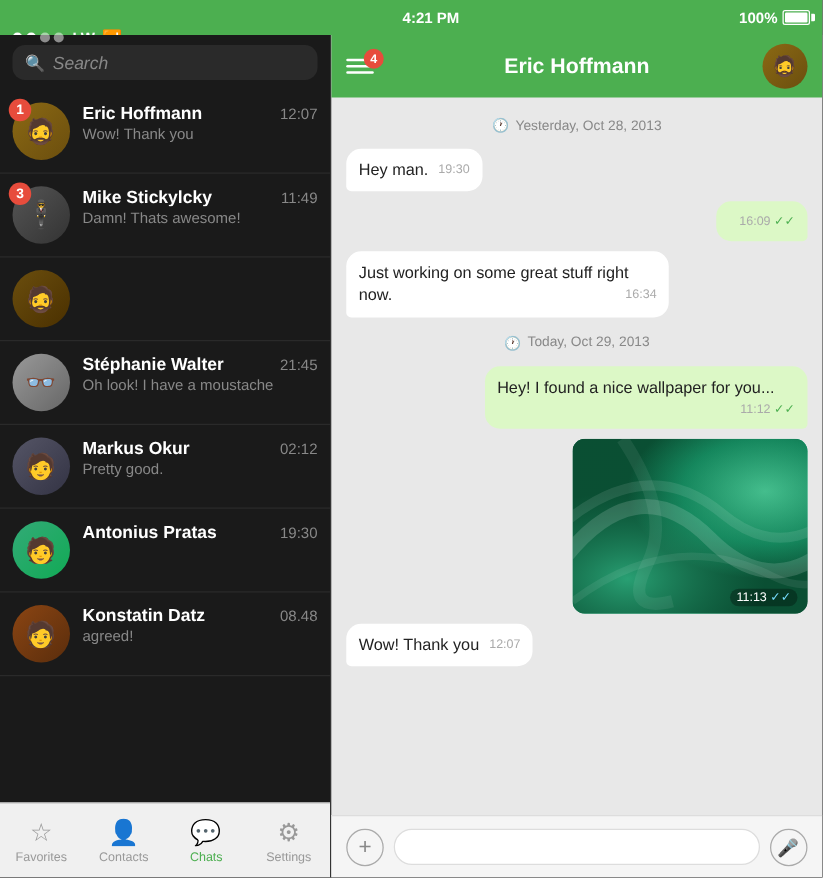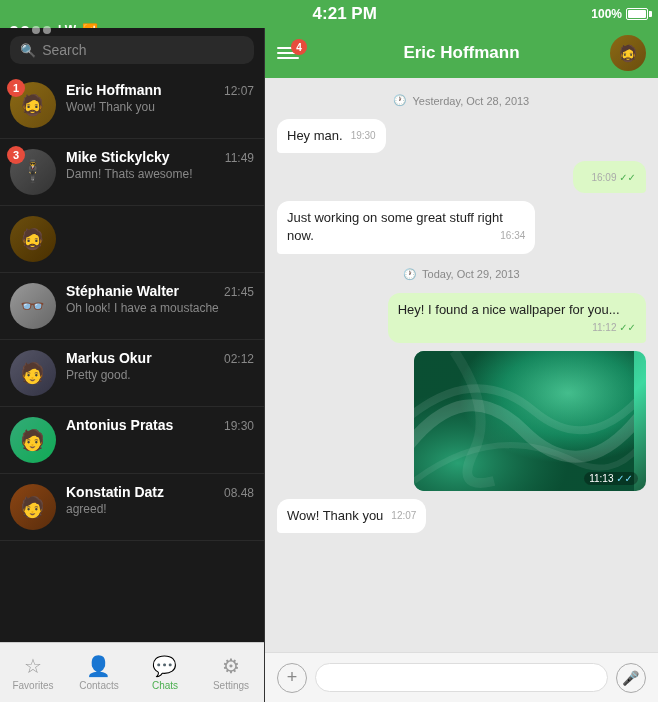--- a/index.html
+++ b/index.html
@@ -22,21 +22,21 @@
       align-items: center;
       justify-content: space-between;
       padding: 0 10px;
       font-size: 12px;
       font-weight: 600;
       flex-shrink: 0;
     }
     .status-left { display: flex; align-items: center; gap: 3px; margin-top: 32px; }
     .status-dot { width: 8px; height: 8px; border-radius: 50%; background: white; opacity: 0.5; }
     .status-dot.filled { opacity: 1; }
-    .status-center { font-size: 17px; font-weight: 600; }
+    .status-center { font-size: 12px; font-weight: 600; }
     .status-right { display: flex; align-items: center; gap: 4px; }
     .battery-icon {
       display: inline-flex; align-items: center;
       border: 1.5px solid white; border-radius: 2px;
       width: 22px; height: 12px; position: relative; padding: 1px;
     }
     .battery-icon::after {
       content: '';
       position: absolute; right: -5px; top: 50%;
       transform: translateY(-50%);
@@ -66,21 +66,21 @@
     .search-bar {
       background: #2a2a2a;
       margin: 8px 10px;
       border-radius: 10px;
       display: flex;
       align-items: center;
       padding: 6px 10px;
       gap: 6px;
     }
     .search-bar-icon { color: #888; font-size: 13px; }
-    .search-bar-text { color: #888; font-size: 14px; }
+    .search-bar-text { color: #888; font-size: 14px; font-style: italic; }
 
     
     .chat-list { flex: 1; overflow-y: auto; }
     .chat-item {
       display: flex;
       align-items: flex-start;
       padding: 10px 10px;
       border-bottom: 1px solid #2a2a2a;
       position: relative;
       cursor: pointer;
@@ -274,25 +274,26 @@
     .bubble-time {
       font-size: 10px;
       color: #aaa;
       float: right;
       margin-left: 8px;
       margin-top: 2px;
     }
     .checkmarks { color: #4CAF50; font-size: 10px; }
 
     .img-bubble {
-      width: 232px;
+      width: 188px;
       height: 140px;
       border-radius: 10px;
       overflow: hidden;
       position: relative;
+      text-align: center;
     }
     .img-bubble-inner {
       width: 100%;
       height: 100%;
       background: linear-gradient(135deg, #1a7a5a 0%, #2ba87a 40%, #3dd9a0 70%, #1a6040 100%);
       position: relative;
     }
     .img-time-overlay {
       position: absolute;
       bottom: 6px;

